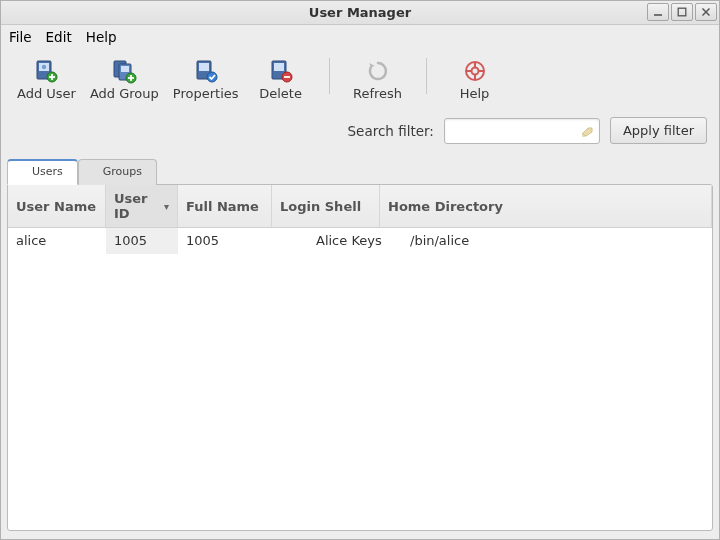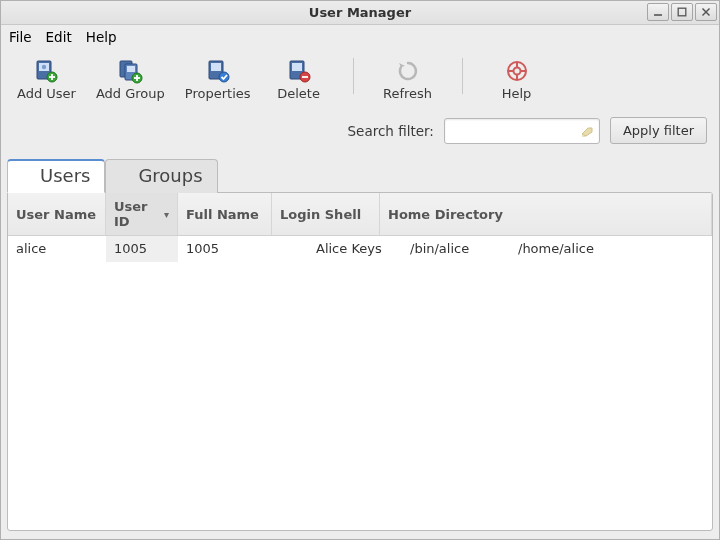--- a/index.html
+++ b/index.html
@@ -60,21 +60,21 @@
     gap: 14px;
     padding: 4px 8px 5px 8px;
     font-size: 13.5px;
     color: #000000;
   }
   .menubar span { cursor: default; }
   .toolbar {
     display: flex;
     align-items: flex-start;
     padding: 6px 10px 10px 10px;
-    gap: 8px;
+    gap: 2px;
   }
   .tool-item {
     display: flex;
     flex-direction: column;
     align-items: center;
     min-width: 68px;
     padding: 2px 6px;
     gap: 2px;
     cursor: default;
   }
@@ -121,26 +121,26 @@
     align-items: center;
   }
   .tabstrip {
     display: flex;
     padding-left: 6px;
     position: relative;
     top: 1px;
     z-index: 2;
   }
   .tab {
-    padding: 5px 14px 6px 32px;
+    padding: 5px 14px 6px 24px;
     border: 1px solid #bcbcbc;
     border-bottom: none;
     background: #e3e3e3;
     border-radius: 4px 4px 0 0;
-    font-size: 18px;
+    font-size: 11px;
     color: #444;
     margin-right: 0;
   }
   .tab.active {
     background: #fff;
     border-bottom: 1px solid #fff;
     border-top: 2px solid #5a8ed0;
     padding-top: 4px;
     position: relative;
   }
@@ -322,18 +322,17 @@
           <span>Home Directory</span>
         </div>
     </div>
     <div class="grid-body">
       <div class="row">
         <div class="cell c0">alice</div>
         <div class="cell c1 sel">1005</div>
         <div class="cell c2">1005</div>
         <div class="cell c3">Alice Keys</div>
         <div class="cell c4">/bin/alice</div>
-        <div class="cell c5">/home/alice</div>
       </div>
     </div>
   </div>
 
 </div>
 
 </body></html>

